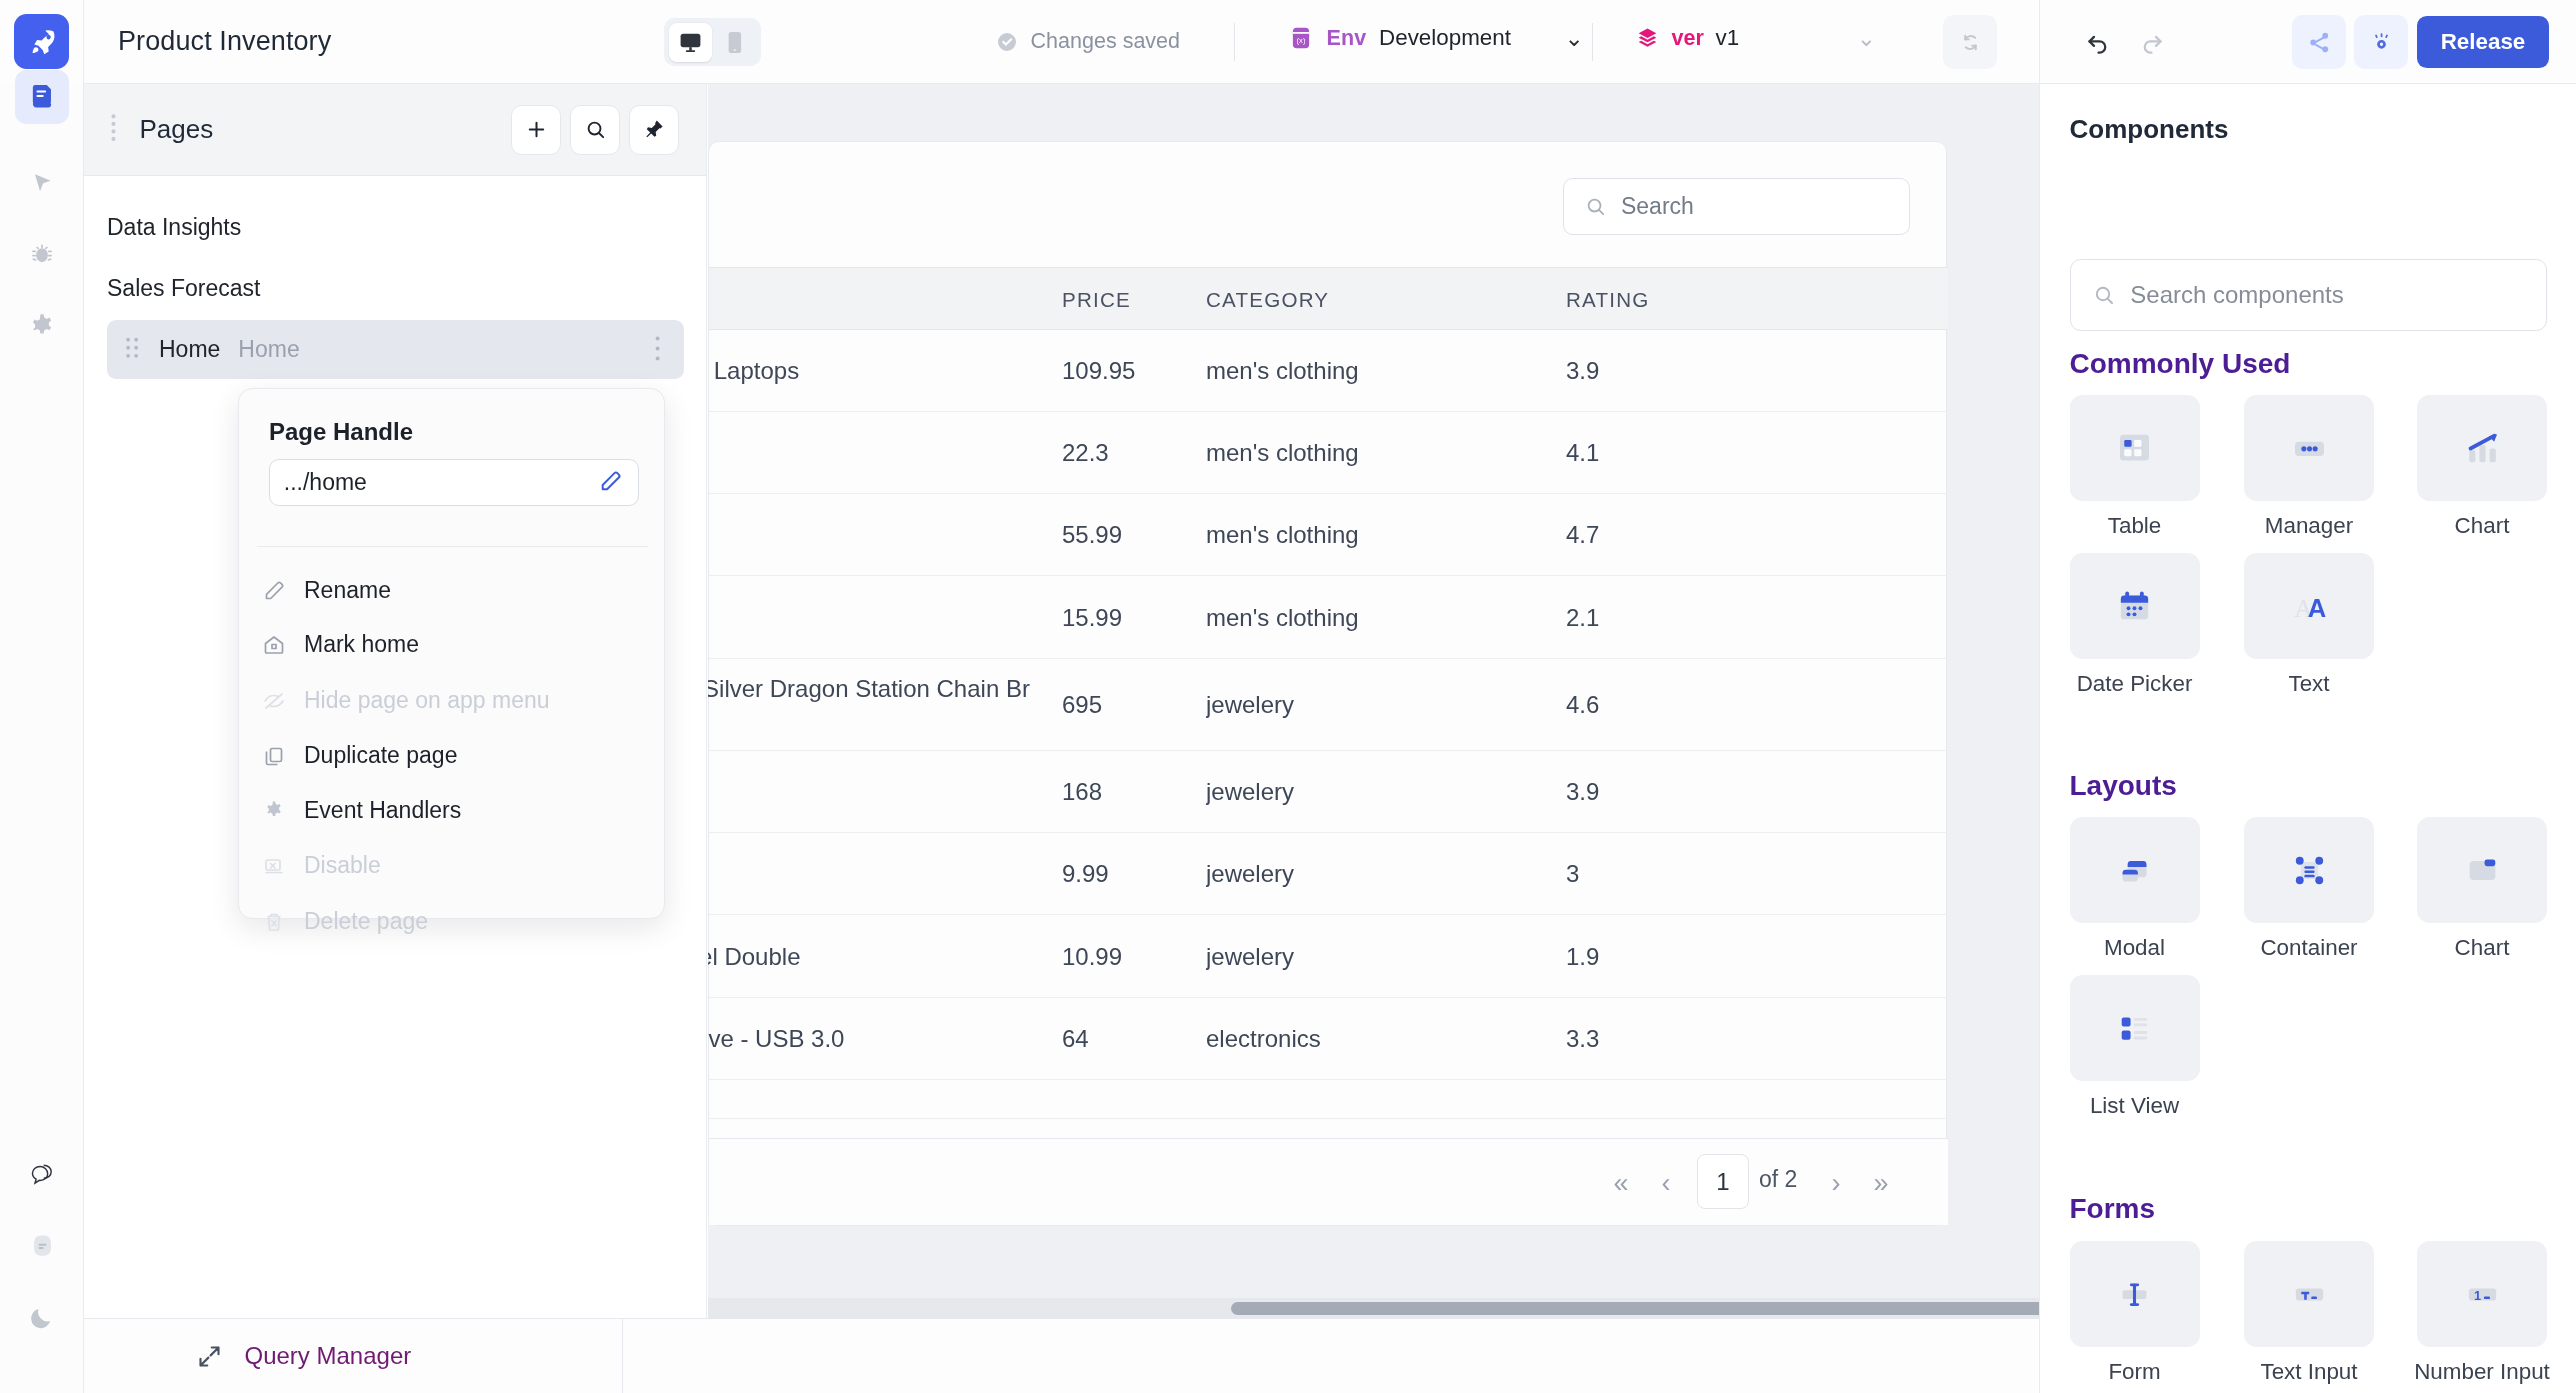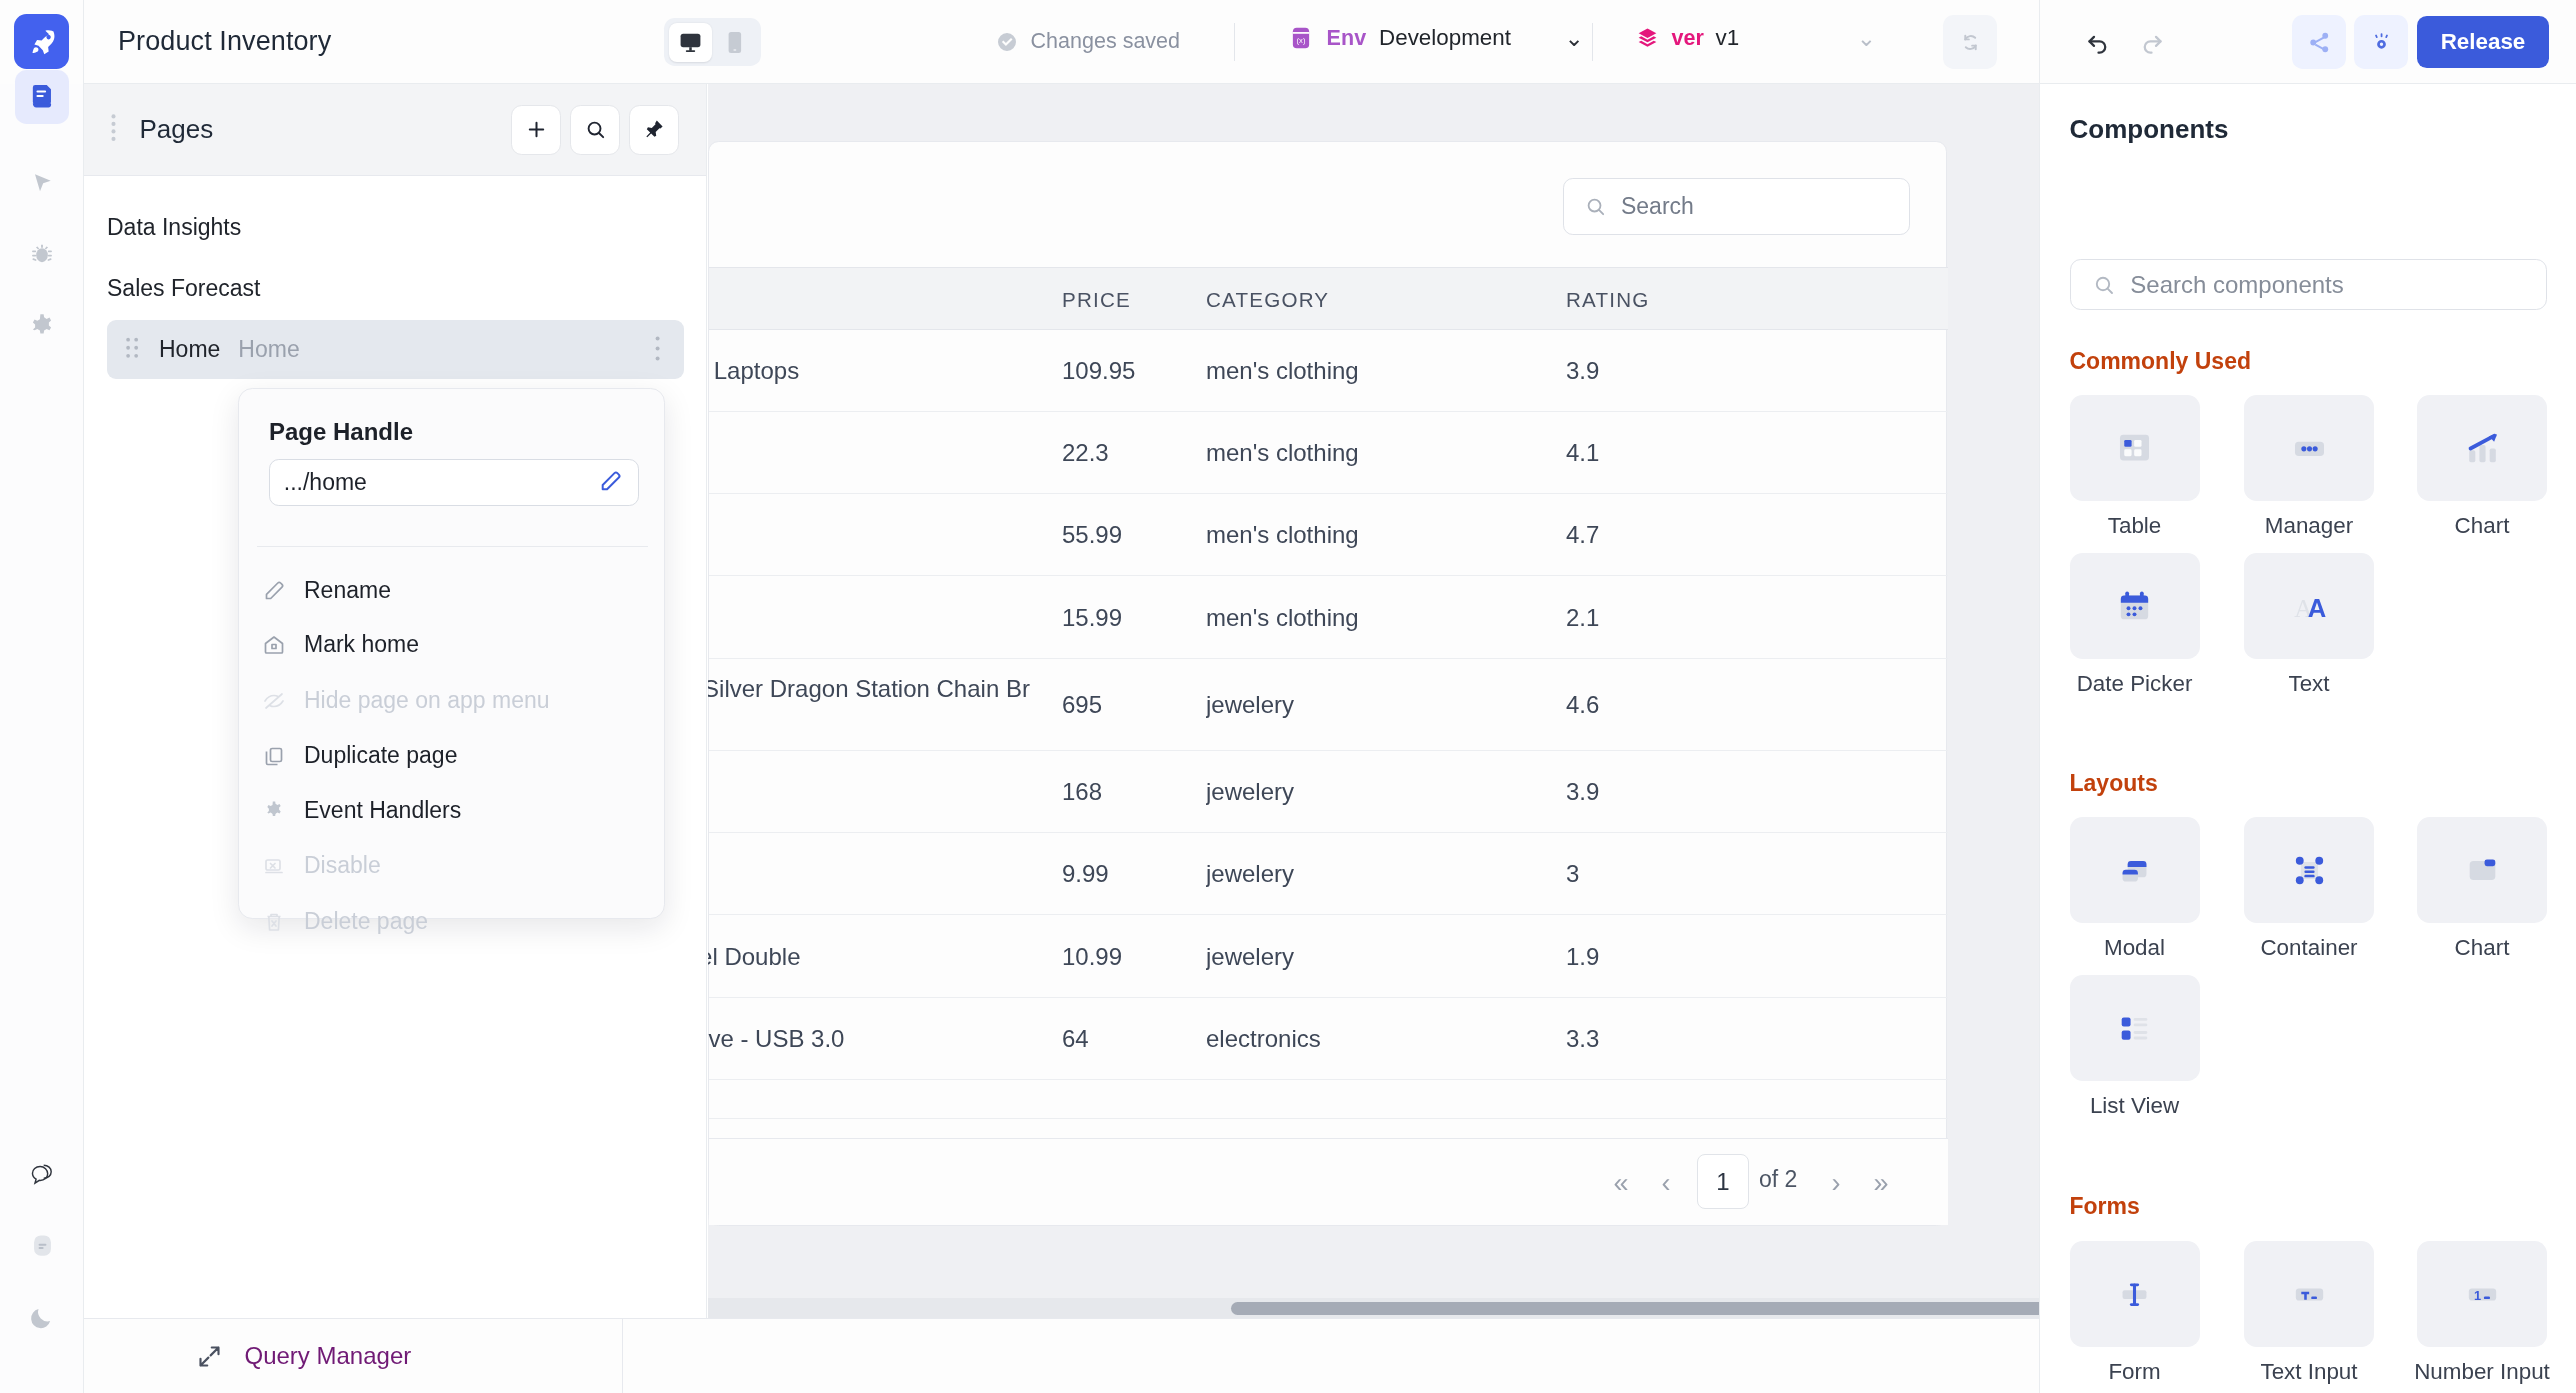--- a/index.html
+++ b/index.html
@@ -216,26 +216,26 @@
   }
   #qm-label { font-size: 24px; color: #701a75; }
 
   
   #comp-panel {
     position: absolute; top: 84px; left: 2039px; width: 537px; height: 1309px;
     background: #ffffff; border-left: 0.9px solid #e9ecef; overflow: hidden;
   }
   #comp-title { position: absolute; left: 29.5px; top: 29.5px; font-size: 26px; color: #1f2937; font-weight: 700; }
   #comp-search {
-    position: absolute; left: 29.5px; top: 175px; width: 477px; height: 51px;
+    position: absolute; left: 29.5px; top: 175px; width: 477px; height: 72px;
     border: 0.9px solid #dfe2e8; border-radius: 10.7px; display: flex; align-items: center;
     gap: 14.3px; padding: 0 21.5px;
   }
   #comp-search .ph { font-size: 24px; color: #868d99; }
-  .comp-section-title { position: absolute; left: 29.5px; font-size: 23px; color: #c2410c; font-weight: 700; }
+  .comp-section-title { position: absolute; left: 29.5px; font-size: 28px; color: #4c1d95; font-weight: 700; }
   .comp-tile {
     position: absolute; width: 130px; display: flex; flex-direction: column;
     align-items: center; cursor: pointer;
   }
   .comp-tile .box {
     width: 130px; height: 106px; border-radius: 12.5px; background: #f0f1f5;
     display: flex; align-items: center; justify-content: center;
   }
   .comp-tile .lbl { margin-top: 11.6px; font-size: 22.4px; color: #3b4250; white-space: nowrap; }
 </style>

